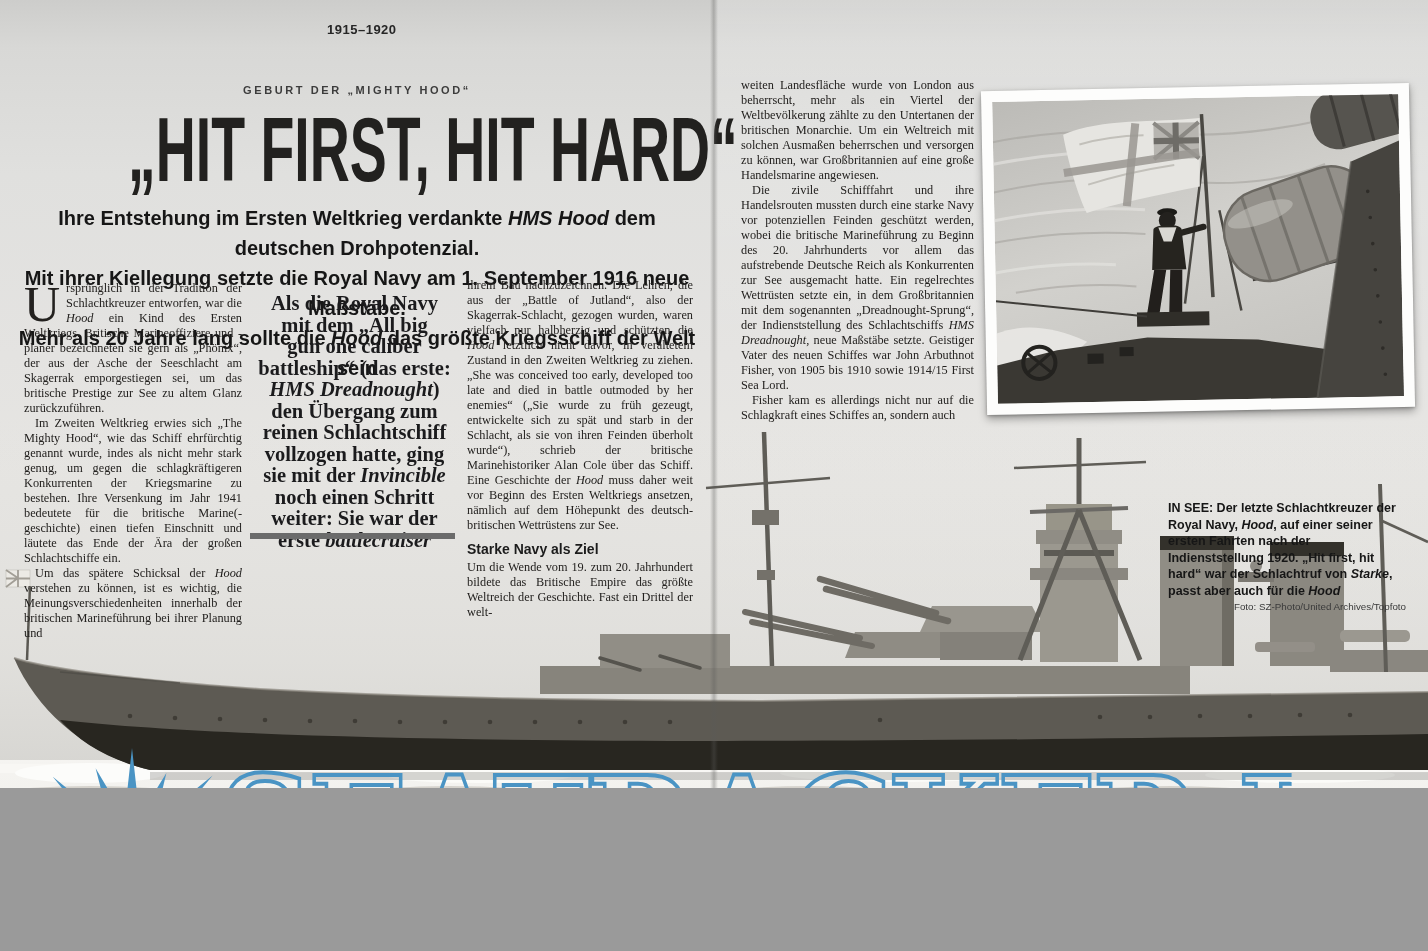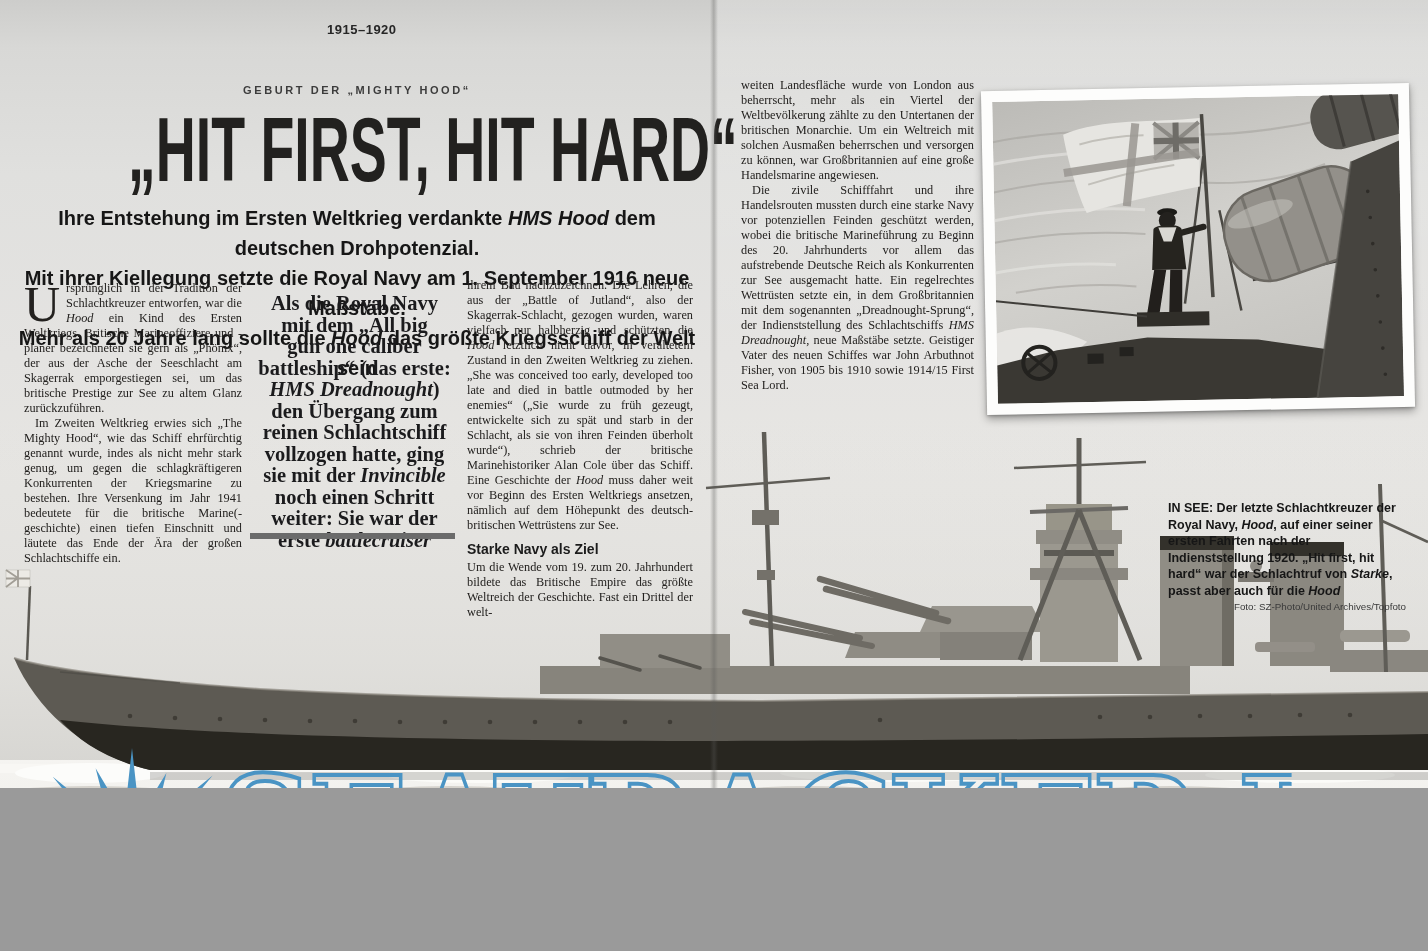--- a/index.html
+++ b/index.html
@@ -177,34 +177,36 @@
   </svg>
 
   <div class="era">1915–1920</div>
   <div class="kicker">GEBURT DER „MIGHTY HOOD“</div>
   <div class="title">„HIT FIRST, HIT HARD“</div>
   <div class="subtitle">Ihre Entstehung im Ersten Weltkrieg verdankte <i>HMS Hood</i> dem deutschen Drohpotenzial.<br>Mit ihrer Kiellegung setzte die Royal Navy am 1. September 1916 neue Maßstäbe.<br>Mehr als 20 Jahre lang sollte die <i>Hood</i> das größte Kriegsschiff der Welt sein</div>
 
   <div id="col1" class="bodycol">
     <p><span class="dropcap">U</span><span>rsprünglich in der Tradition der Schlachtkreuzer entworfen, war die <i>Hood</i> ein Kind des Ersten Weltkriegs. Britische Marineoffiziere und -planer bezeichneten sie gern als „Phönix“, der aus der Asche der Seeschlacht am Skagerrak emporgestiegen sei, um das britische Prestige zur See zu altem Glanz zurückzuführen.</span></p>
     <p class="ind">Im Zweiten Weltkrieg erwies sich „The Mighty Hood“, wie das Schiff ehrfürchtig genannt wurde, indes als nicht mehr stark genug, um gegen die schlagkräftigeren Konkurrenten der Kriegsmarine zu bestehen. Ihre Versenkung im Jahr 1941 bedeutete für die britische Marine(-geschichte) einen tiefen Einschnitt und läutete das Ende der Ära der großen Schlachtschiffe ein.</p>
+    <p class="ind">Um das spätere Schicksal der <i>Hood</i> verstehen zu können, ist es wichtig, die Meinungsverschiedenheiten innerhalb der britischen Marineführung bei ihrer Planung und</p>
   </div>
 
   <div class="pullquote">Als die Royal Navy<br>mit dem „All big<br>gun one caliber<br>battleship“ (das erste:<br><i>HMS Dreadnought</i>)<br>den Übergang zum<br>reinen Schlachtschiff<br>vollzogen hatte, ging<br>sie mit der <i>Invincible</i><br>noch einen Schritt<br>weiter: Sie war der<br>erste <i>battlecruiser</i></div>
   <div class="pq-rule"></div>
 
   <div id="col3" class="bodycol">
     <p>ihrem Bau nachzuzeichnen. Die Lehren, die aus der „Battle of Jutland“, also der Skagerrak-Schlacht, gezogen wurden, waren vielfach nur halbherzig und schützten die <i>Hood</i> letztlich nicht davor, in veraltetem Zustand in den Zweiten Weltkrieg zu ziehen. „She was conceived too early, developed too late and died in battle outmoded by her enemies“ („Sie wurde zu früh gezeugt, entwickelte sich zu spät und starb in der Schlacht, als sie von ihren Feinden überholt wurde“), schrieb der britische Marinehistoriker Alan Cole über das Schiff. Eine Geschichte der <i>Hood</i> muss daher weit vor Beginn des Ersten Weltkriegs ansetzen, nämlich auf dem Höhepunkt des deutsch-britischen Wettrüstens zur See.</p>
     <p class="subhead">Starke Navy als Ziel</p>
     <p>Um die Wende vom 19. zum 20. Jahrhundert bildete das Britische Empire das größte Weltreich der Geschichte. Fast ein Drittel der welt-</p>
   </div>
 
   <div id="col4" class="bodycol">
     <p>weiten Landesfläche wurde von London aus beherrscht, mehr als ein Viertel der Weltbevölkerung zählte zu den Untertanen der britischen Monarchie. Um ein Weltreich mit solchen Ausmaßen beherrschen und versorgen zu können, war Großbritannien auf eine große Handelsmarine angewiesen.</p>
     <p class="ind">Die zivile Schifffahrt und ihre Handelsrouten mussten durch eine starke Navy vor potenziellen Feinden geschützt werden, wobei die britische Marineführung zu Beginn des 20. Jahrhunderts vor allem das aufstrebende Deutsche Reich als Konkurrenten zur See ausgemacht hatte. Ein regelrechtes Wettrüsten setzte ein, in dem Großbritannien mit dem sogenannten „Dreadnought-Sprung“, der Indienststellung des Schlachtschiffs <i>HMS Dreadnought</i>, neue Maßstäbe setzte. Geistiger Vater des neuen Schiffes war John Arbuthnot Fisher, von 1905 bis 1910 sowie 1914/15 First Sea Lord.</p>
+    <p class="ind">Fisher kam es allerdings nicht nur auf die Schlagkraft eines Schiffes an, sondern auch</p>
   </div>
 
   <div class="inset">
     <svg viewBox="0 0 404 300" preserveAspectRatio="none">
       <defs>
         <linearGradient id="pSea" x1="0" y1="0" x2=".4" y2="1">
           <stop offset="0" stop-color="#bcbbb7"></stop>
             <stop offset=".55" stop-color="#d2d1cd"></stop>
             <stop offset="1" stop-color="#c6c5c1"></stop>
         </linearGradient>

